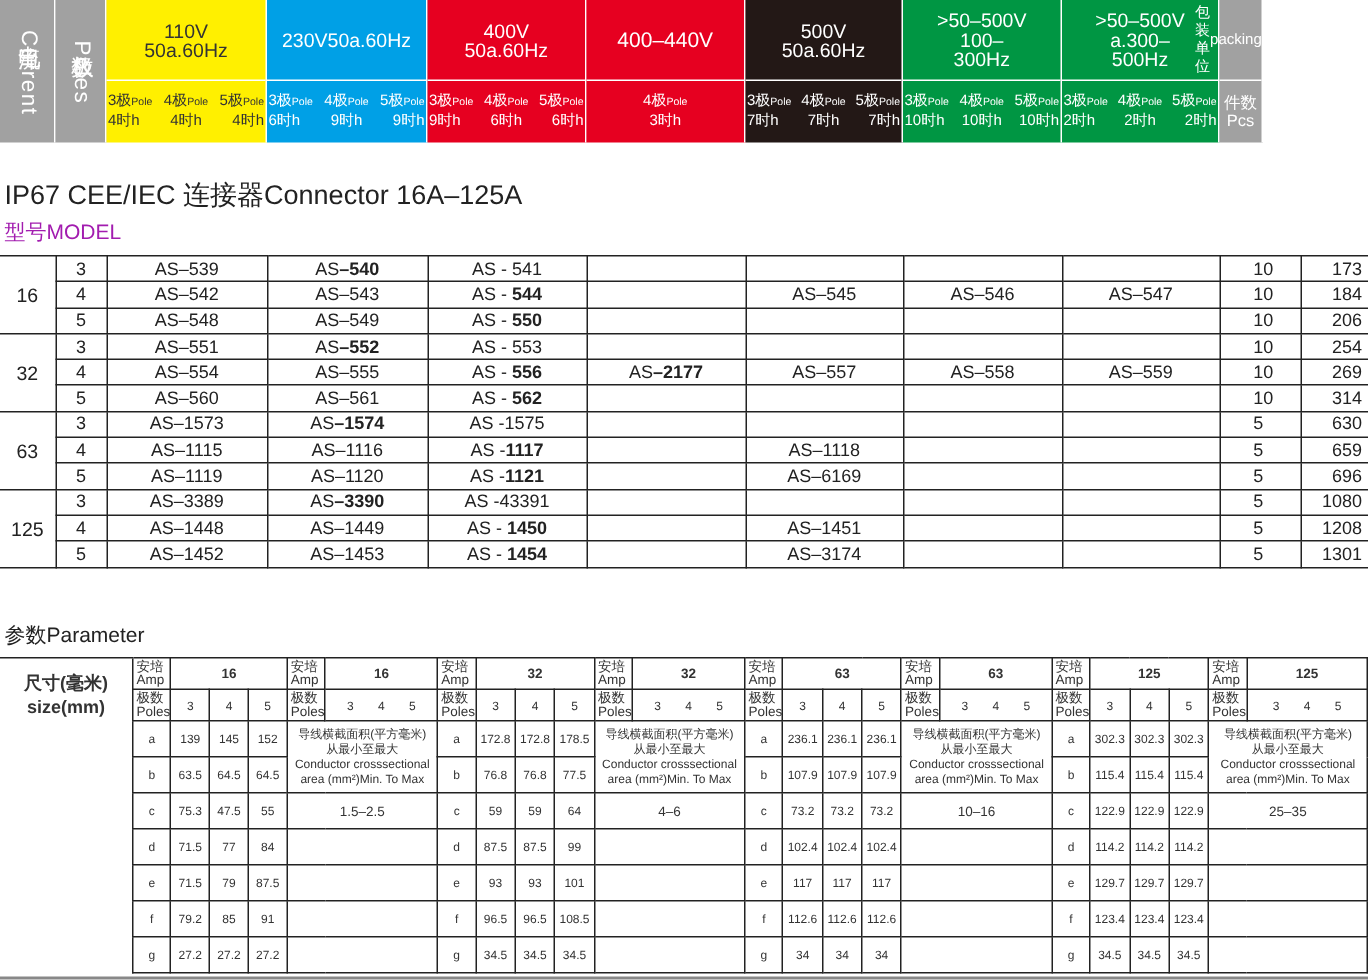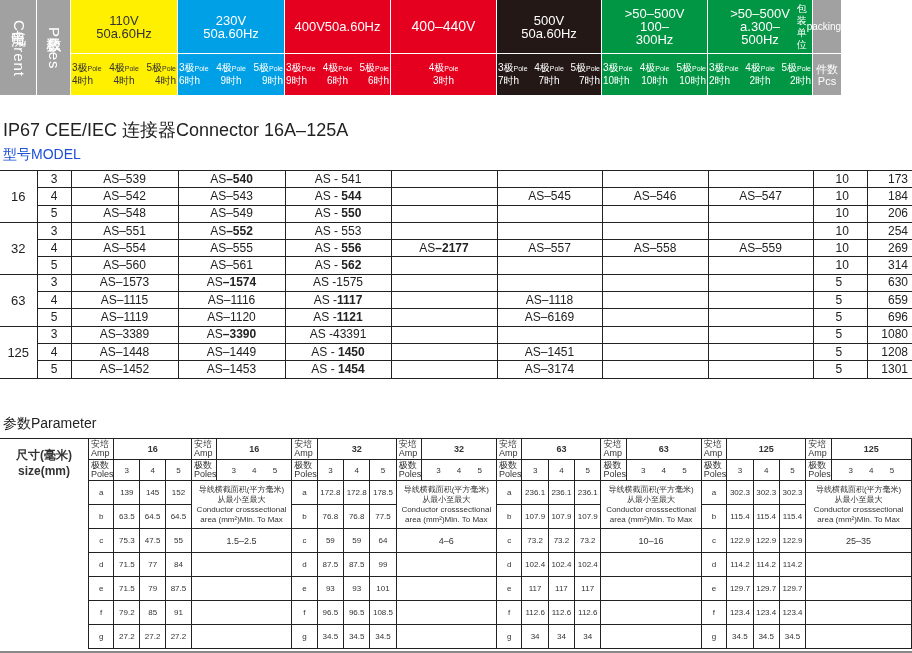--- a/index.html
+++ b/index.html
@@ -17,21 +17,21 @@
   .gray { background: #a1a1a1; color: #fff; }
   .c-yellow { background: #fff000; color: #333; }
   .c-blue { background: #00a0e6; color: #fff; }
   .c-red { background: #e60020; color: #fff; }
   .c-black { background: #231816; color: #fff; }
   .c-green { background: #009643; color: #fff; }
   .pk .top, .pk .bot { font-size: 11px; text-align: center; align-items: center; justify-content: center; line-height: 12px; }
 
   
   .title { position: absolute; left: 3px; top: 118px; font-size: 18px; color: #222; }
-  .subtitle { position: absolute; left: 3px; top: 146px; font-size: 14px; color: #1d4ed8; }
+  .subtitle { position: absolute; left: 3px; top: 146px; font-size: 14px; color: #a21caf; }
 
   
   table { border-collapse: collapse; }
   .model { position: absolute; left: 0; top: 170px; width: 912px; font-size: 12px; }
   .model td { border: 1px solid #222; height: 17.3px; text-align: center; padding: 0; line-height: 15px; }
   .model tr td:first-child { border-left: none; }
   .model tr td:last-child { border-right: none; text-align: right; padding-right: 4px; }
   .model td.pcs { text-align: left; padding-left: 22px; }
   .model td.amp { font-size: 13px; }
   .model b { font-weight: bold; }
@@ -76,39 +76,39 @@
             <span><span>5极</span><small>Pole</small></span>
           </div>
           <div class="r">
             <span>4时h</span>
             <span>4时h</span>
             <span>4时h</span>
           </div>
         </div>
       </div>
       <div class="hcol c-blue" style="width: 107px;">
-        <div class="top" style="flex-direction: column;">
+        <div class="top" style="flex-direction: row;">
           <div>230V</div>
           <div>50a.60Hz</div>
         </div>
         <div class="bot">
           <div class="r">
             <span><span>3极</span><small>Pole</small></span>
             <span><span>4极</span><small>Pole</small></span>
             <span><span>5极</span><small>Pole</small></span>
           </div>
           <div class="r">
             <span>6时h</span>
             <span>9时h</span>
             <span>9时h</span>
           </div>
         </div>
       </div>
       <div class="hcol c-red" style="width: 106px;">
-        <div class="top" style="flex-direction: row;">
+        <div class="top" style="flex-direction: column;">
           <div>400V</div>
           <div>50a.60Hz</div>
         </div>
         <div class="bot">
           <div class="r">
             <span><span>3极</span><small>Pole</small></span>
             <span><span>4极</span><small>Pole</small></span>
             <span><span>5极</span><small>Pole</small></span>
           </div>
           <div class="r">

